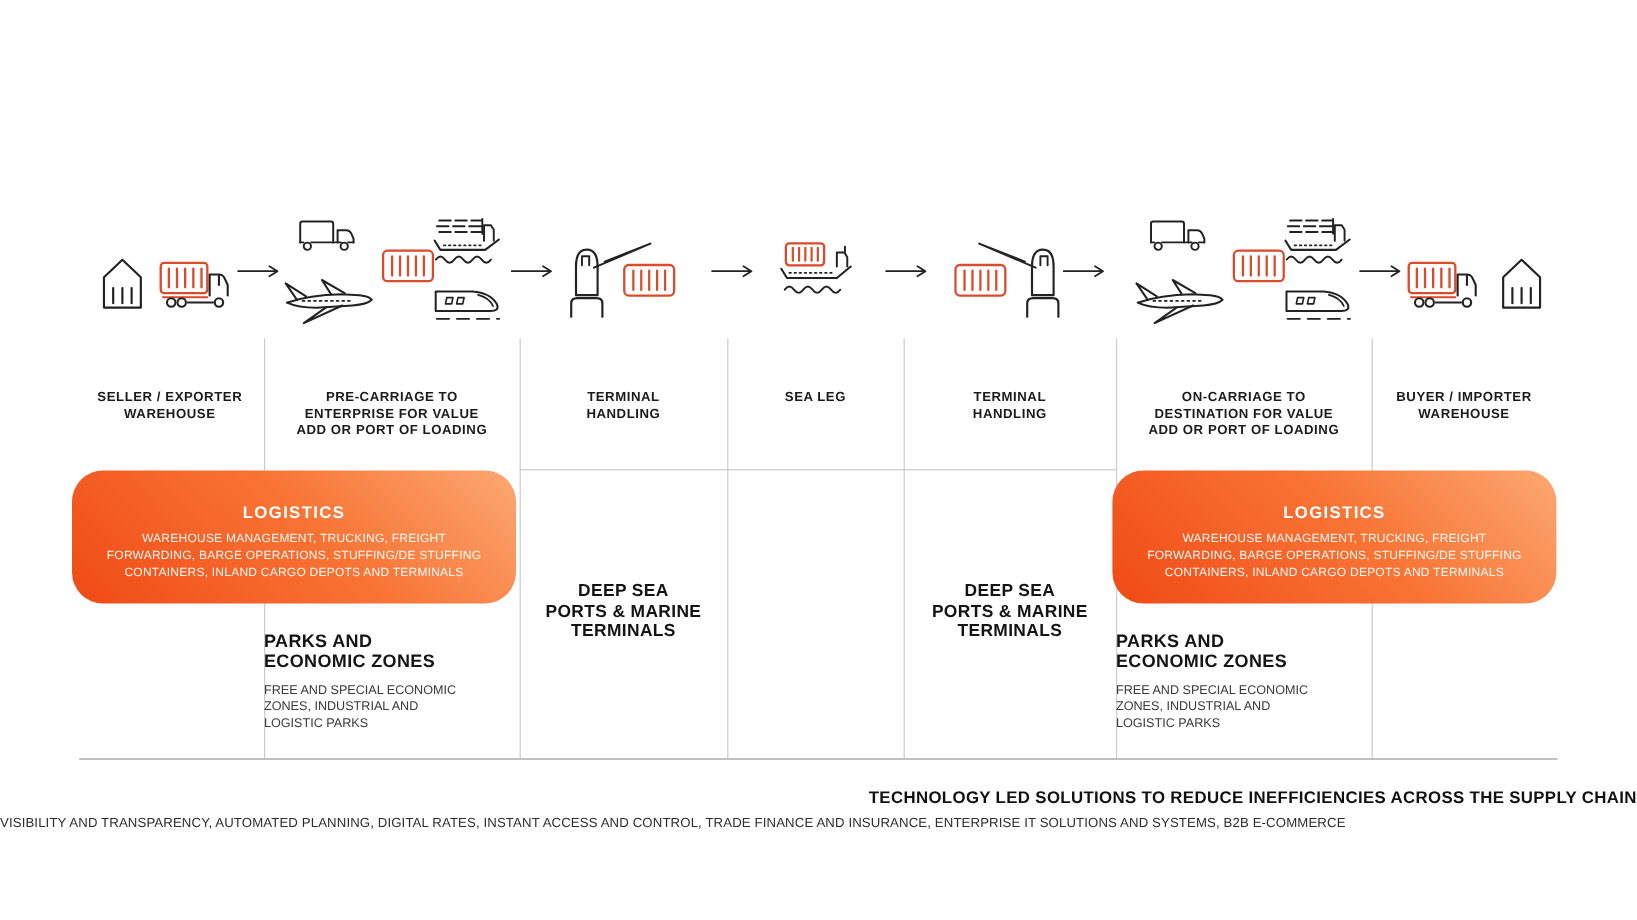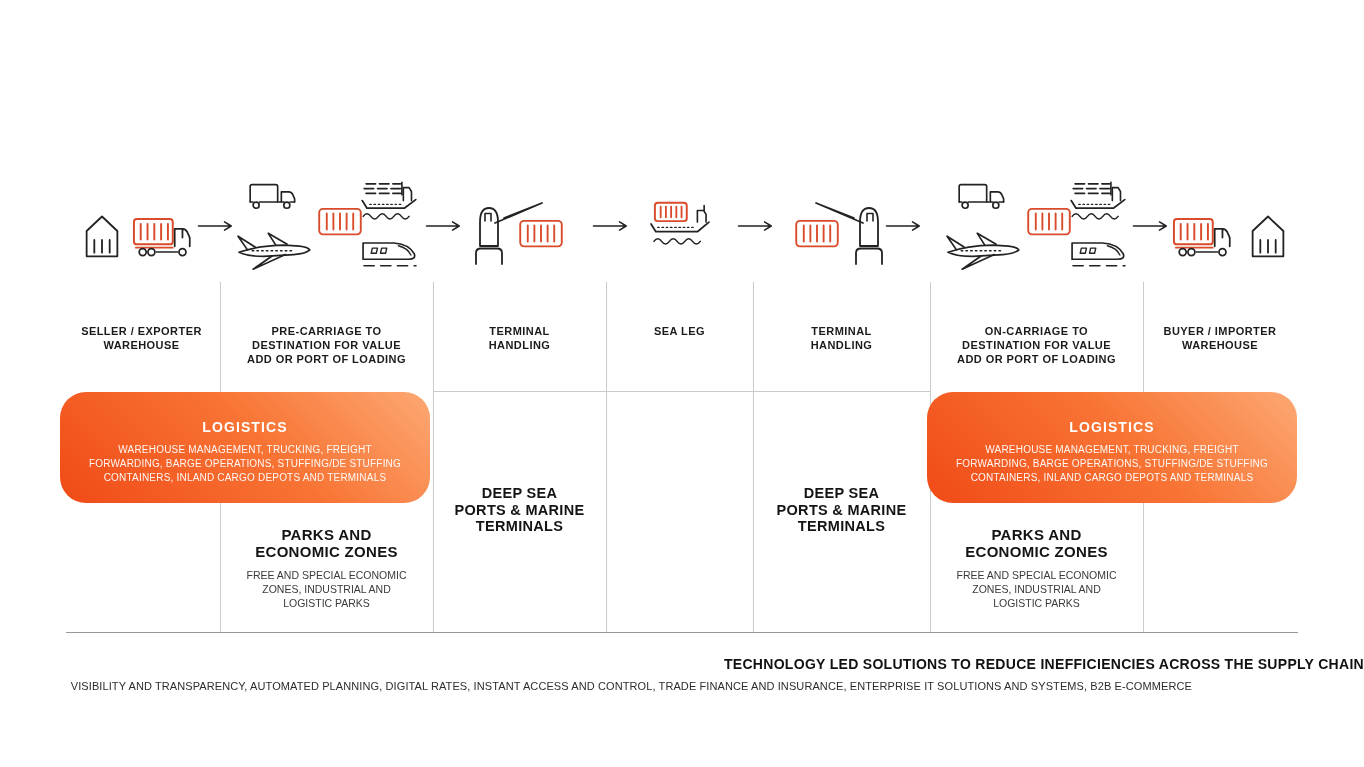--- a/index.html
+++ b/index.html
@@ -14,31 +14,31 @@
   .stage-label{position:absolute;top:284px;text-align:center;font-weight:bold;font-size:11px;
                line-height:14px;letter-spacing:.45px;color:#1b1b1b;white-space:pre-line;}
   .vline{position:absolute;top:242px;height:350px;width:1px;background:#cbcbcb;}
   .hmid{position:absolute;top:351px;left:433px;width:497px;height:1px;background:#cbcbcb;}
   .hbottom{position:absolute;top:592px;left:66px;width:1232px;height:1px;background:#979797;}
   .logi{position:absolute;top:352px;width:370px;height:111px;border-radius:26px;
         background:linear-gradient(225deg,#fca873 0%,#f87434 45%,#f04a16 100%);
         color:#fff;text-align:center;padding-top:27px;box-sizing:border-box;}
   .logi-title{font-size:14px;font-weight:bold;letter-spacing:1.1px;}
   .logi-body{margin-top:8px;font-size:10px;line-height:14px;letter-spacing:.2px;color:rgba(255,255,255,.95);}
-  .parks{position:absolute;top:486px;text-align:center;}
+  .parks{position:absolute;top:486px;text-align:left;}
   .parks-title{font-size:15px;font-weight:bold;line-height:17px;letter-spacing:.3px;color:#141414;}
   .parks-body{margin-top:8px;font-size:10.5px;line-height:14px;color:#3a3a3a;}
   .deepsea{position:absolute;top:445px;text-align:center;font-size:14.5px;font-weight:bold;
            line-height:16.5px;letter-spacing:.3px;color:#141414;}
   .marine{position:absolute;top:406px;text-align:center;}
   .marine-title{font-size:13.5px;font-weight:bold;line-height:16px;letter-spacing:.3px;color:#141414;}
   .marine-body{margin-top:10px;font-size:10.5px;line-height:13px;color:#3a3a3a;}
   .footer-title{position:absolute;top:616px;left:0;width:1364px;text-align:right;
                 font-size:14px;font-weight:bold;letter-spacing:.3px;color:#111;}
-  .footer-body{position:absolute;top:640px;left:0;width:1192px;text-align:right;
+  .footer-body{position:absolute;top:640px;left:0;width:1192px;text-align:left;
                font-size:11px;letter-spacing:.1px;color:#2d2d2d;}
 </style>
 </head>
 <body>
 
 <div class="canvas">
 
   <div class="vline" style="left:220px"></div>
   <div class="vline" style="left:433px"></div>
   <div class="vline" style="left:606px"></div>
@@ -251,21 +251,21 @@
         <svg width="40" height="47" viewBox="0 0 44 52" fill="none" stroke-linecap="round" stroke-linejoin="round">
     <path d="M5 49 V21 L22 5 L39 21 V49 M5 49 H39" stroke="#222222" stroke-width="2"></path>
     <path d="M13.5 31 V45 M22 31 V45 M30.5 31 V45" stroke="#222222" stroke-width="2"></path>
         </svg>
       </div>
   </div>
 
   <div class="stage-label" style="left:63px;width:157px">SELLER / EXPORTER
 WAREHOUSE</div>
   <div class="stage-label" style="left:220px;width:213px">PRE-CARRIAGE TO
-DESTINATION FOR VALUE
+ENTERPRISE FOR VALUE
 ADD OR PORT OF LOADING</div>
   <div class="stage-label" style="left:433px;width:173px">TERMINAL
 HANDLING</div>
   <div class="stage-label" style="left:606px;width:147px">SEA LEG</div>
   <div class="stage-label" style="left:753px;width:177px">TERMINAL
 HANDLING</div>
   <div class="stage-label" style="left:930px;width:213px">ON-CARRIAGE TO
 DESTINATION FOR VALUE
 ADD OR PORT OF LOADING</div>
   <div class="stage-label" style="left:1143px;width:154px">BUYER / IMPORTER

